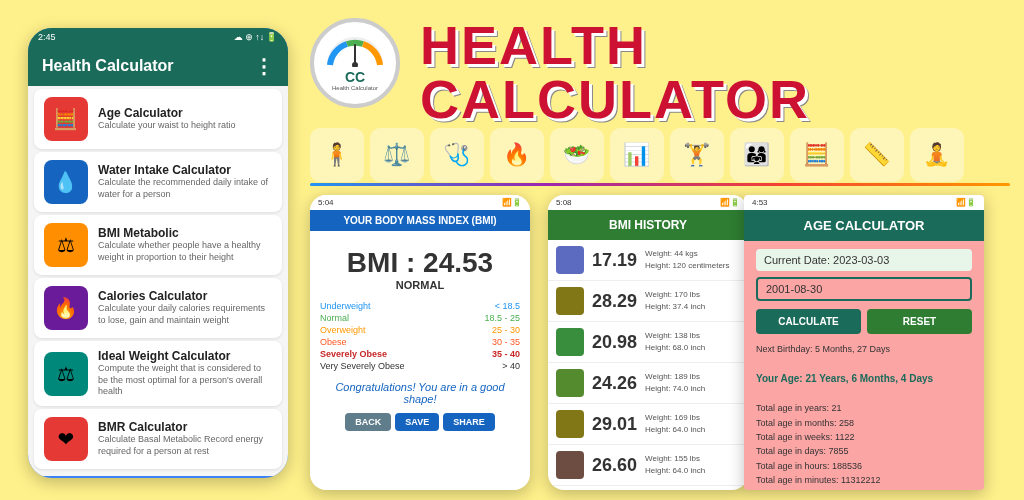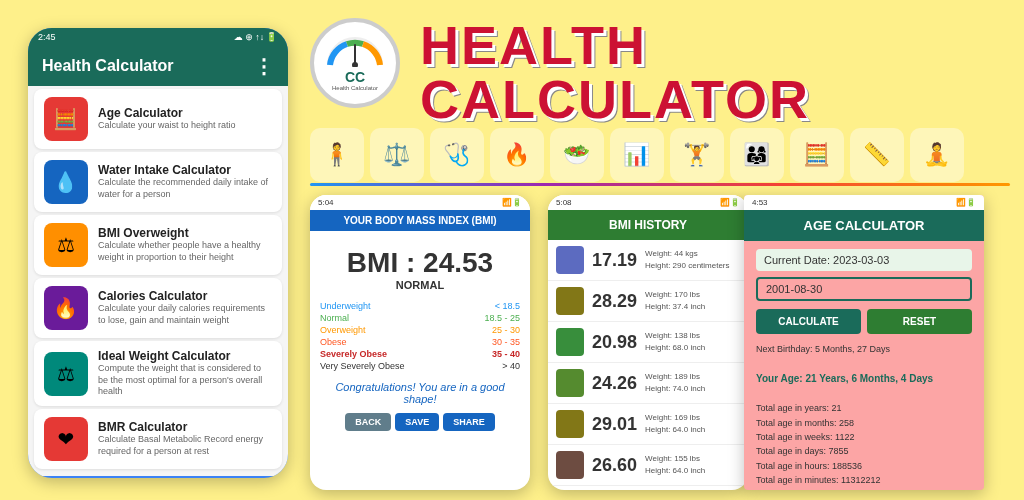--- a/index.html
+++ b/index.html
@@ -395,21 +395,21 @@
       <div class="menu-item">
       <div class="menu-icon" style="background:#1565C0">💧</div>
       <div class="menu-text">
         <h4>Water Intake Calculator</h4>
         <p>Calculate the recommended daily intake of water for a person</p>
       </div>
     </div>
       <div class="menu-item">
       <div class="menu-icon" style="background:#ff8f00">⚖</div>
       <div class="menu-text">
-        <h4>BMI Overweight</h4>
+        <h4>BMI Metabolic</h4>
         <p>Calculate whether people have a healthy weight in proportion to their height</p>
       </div>
     </div>
       <div class="menu-item">
       <div class="menu-icon" style="background:#6a1b9a">🔥</div>
       <div class="menu-text">
         <h4>Calories Calculator</h4>
         <p>Calculate your daily calories requirements to lose, gain and maintain weight</p>
       </div>
     </div>
@@ -514,21 +514,21 @@
     <span>5:08</span>
     <span>📶🔋</span>
   </div>
   <div class="history-header">BMI HISTORY</div>
   <div id="history-items">
       <div class="history-item">
       <div class="history-color-box" style="background:#5c6bc0"></div>
       <div class="history-value">17.19</div>
       <div class="history-details">
         <div>Weight: 44 kgs</div>
-        <div>Height: 290 centimeters</div>
+        <div>Height: 120 centimeters</div>
       </div>
     </div>
       <div class="history-item">
       <div class="history-color-box" style="background:#827717"></div>
       <div class="history-value">28.29</div>
       <div class="history-details">
         <div>Weight: 170 lbs</div>
         <div>Height: 37.4 inch</div>
       </div>
     </div>

